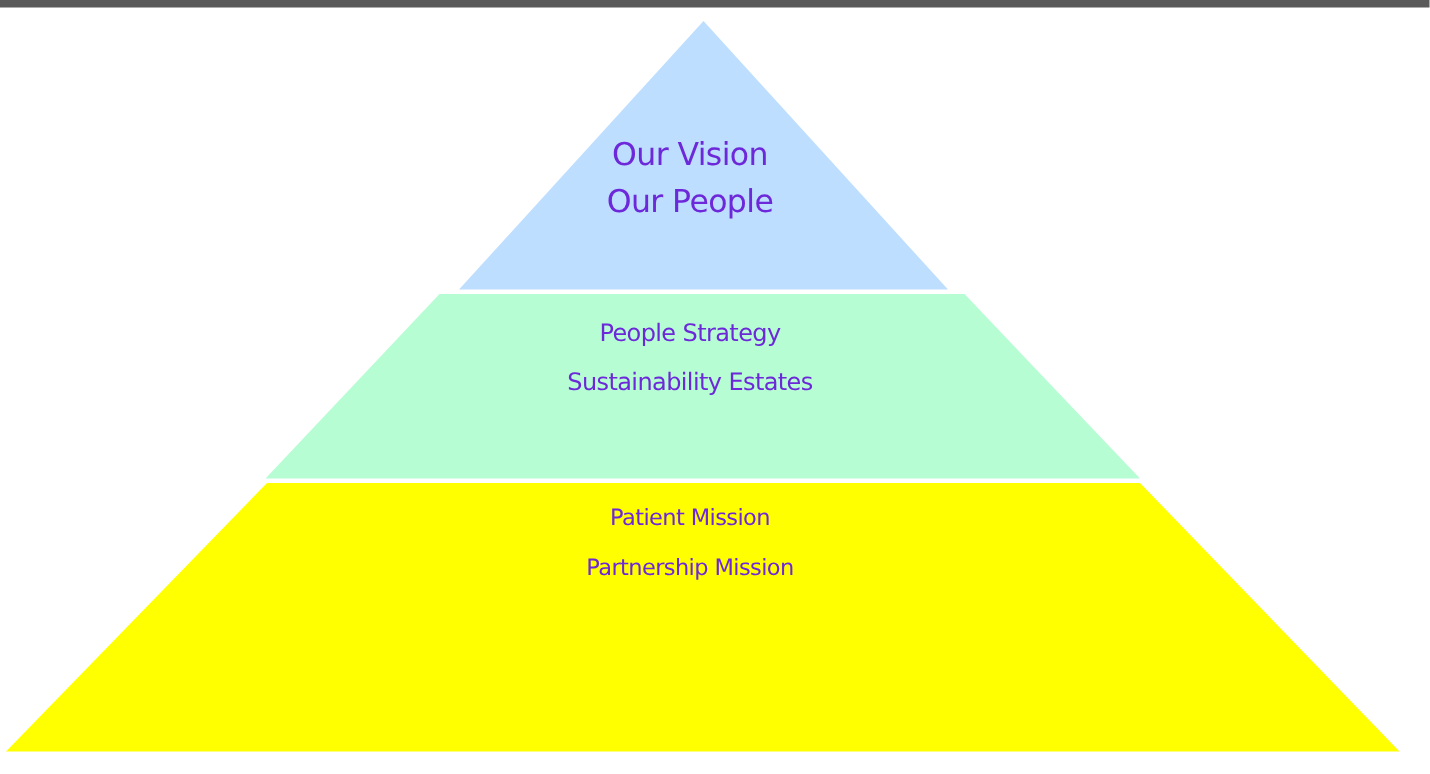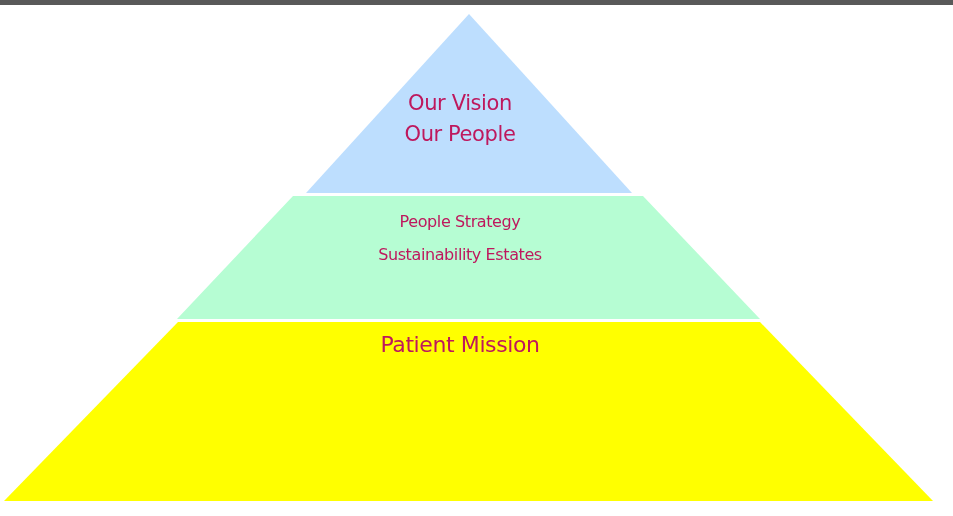--- a/index.html
+++ b/index.html
@@ -3,27 +3,27 @@
 <meta charset="utf-8">
 <style>
   html, body { margin: 0; padding: 0; }
   body {
     width: 953px; height: 516px; background: #ffffff; position: relative; overflow: hidden;
     font-family: "DejaVu Sans", "Liberation Sans", sans-serif;
   }
   .topbar { position: absolute; left: 0; top: 0; width: 953px; height: 5px; background: #595959; }
   svg.pyramid { position: absolute; left: 0; top: 0; }
   .tier-text {
-    position: absolute; left: 0; width: 920px; text-align: center; color: #be185d;
+    position: absolute; left: 0; width: 920px; text-align: center; color: #6d28d9;
     font-family: "DejaVu Sans", sans-serif; letter-spacing: -0.4px;
   }
   .tier-text div { white-space: nowrap; }
   .t1 { top: 88px; font-size: 21px; line-height: 31px; }
   .t2 { top: 205px; font-size: 16px; line-height: 33px; }
-  .t3 { top: 329px; font-size: 22px; line-height: 32.5px; }
+  .t3 { top: 329px; font-size: 15px; line-height: 32.5px; }
 </style>
 </head>
 <body>
 
 <div class="topbar"></div>
 
 <svg class="pyramid" width="953" height="516" viewBox="0 0 953 516">
   <polygon points="469,14 632,193 306,193" fill="#BDDEFE"></polygon>
   <polygon points="293,196 643,196 760,319 177,319" fill="#B6FDD3"></polygon>
   <polygon points="178,322 760,322 933,501 4,501" fill="#FFFF00"></polygon>
@@ -34,13 +34,14 @@
   <div>Our People</div>
 </div>
 
 <div class="tier-text t2">
   <div>People Strategy</div>
   <div>Sustainability Estates</div>
 </div>
 
 <div class="tier-text t3">
   <div>Patient Mission</div>
+  <div>Partnership Mission</div>
 </div>
 
 </body></html>

